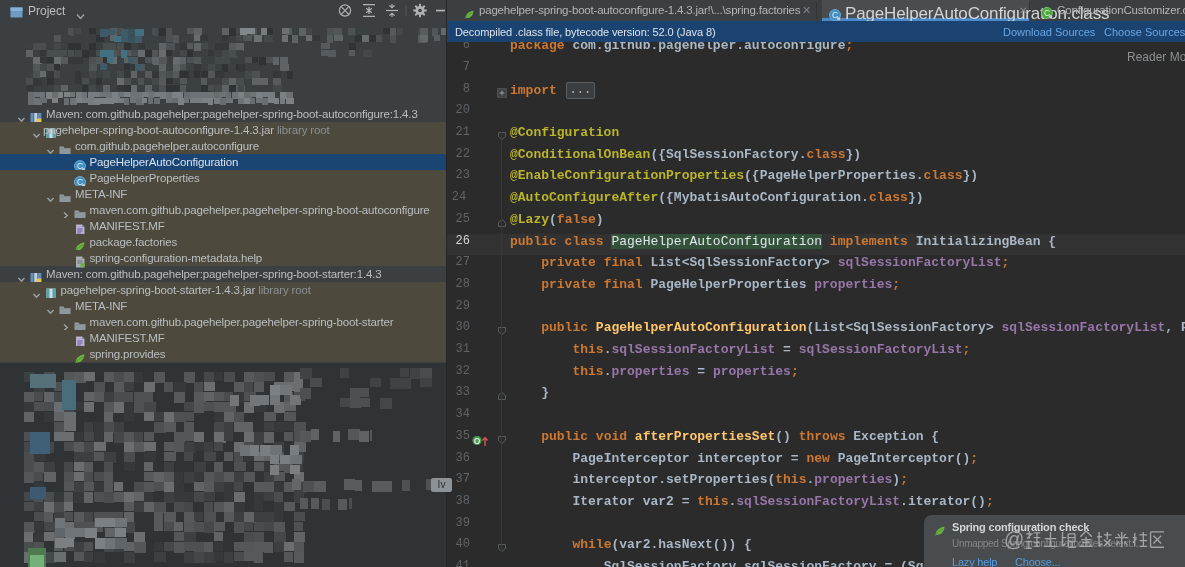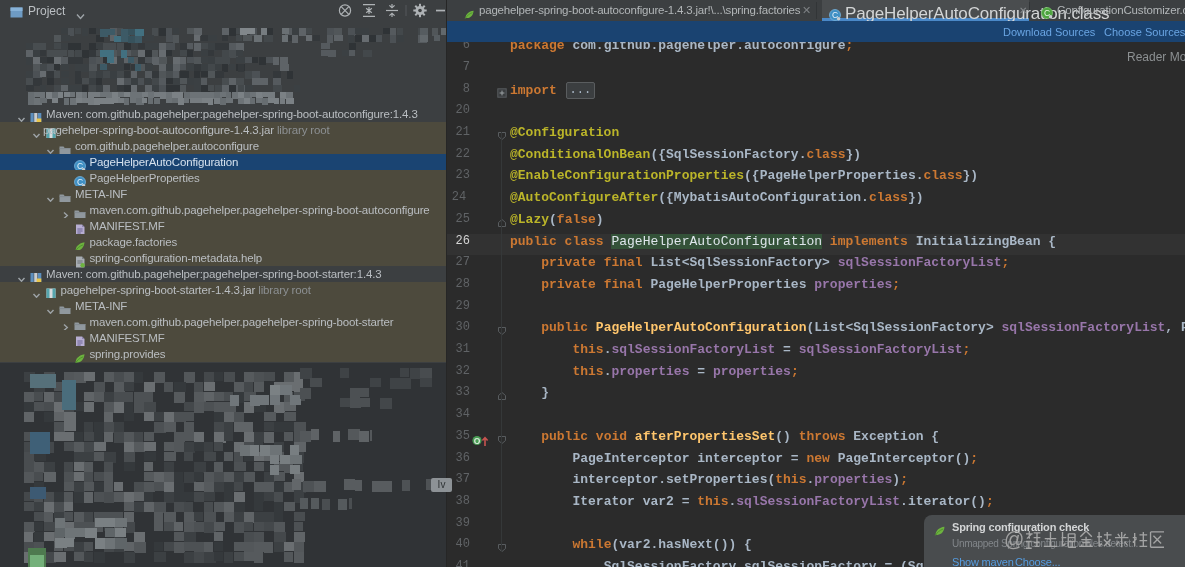--- a/index.html
+++ b/index.html
@@ -107,31 +107,32 @@
   <div class="abs" style="left:1019px;top:5px;font-size:10px;color:#85898c">✕</div>
   <div class="abs" style="left:1041px;top:4.5px"><svg width="12" height="12" viewBox="0 0 12 12">
         <circle cx="6" cy="6" r="5.5" fill="#4da43f"></circle>
         <circle cx="6" cy="6" r="5.5" fill="none" stroke="#7cc66f" stroke-width="0.8"></circle>
         <text x="6.1" y="9" font-family="Liberation Sans" font-size="8.5" fill="#eaf6e8" text-anchor="middle">C</text>
         <circle cx="9.6" cy="9.8" r="1.7" fill="#c7ccd0"></circle>
       </svg></div>
   <div class="abs" style="left:1057px;top:4px;font-size:11.5px;letter-spacing:-0.15px;color:#b2b6b8;white-space:nowrap">ConfigurationCustomizer.cl.</div>
 
   <div class="abs" style="left:446px;top:21px;width:739px;height:21px;background:#1a4371"></div>
+  <div class="abs" style="left:455px;top:26px;font-size:11px;letter-spacing:-0.1px;color:#dde3ea;white-space:nowrap">Decompiled .class file, bytecode version: 52.0 (Java 8)</div>
   <div class="abs" style="left:1003px;top:26px;font-size:11px;color:#6aa5e3;white-space:nowrap">Download Sources</div>
   <div class="abs" style="left:1104px;top:26px;font-size:11px;color:#6aa5e3;white-space:nowrap">Choose Sources...</div>
 
   <div class="abs" style="left:924px;top:515px;width:261px;height:52px;background:#494c4e;border-radius:8px 0 0 0"></div>
   <div class="abs" style="left:934px;top:522px"><svg width="12" height="12" viewBox="0 0 12 12" style="vertical-align:-1px">
         <path d="M1.5 9.5 C2 5.5 5 2.5 10.5 1.8 C10 6.5 7.5 9.6 3.5 9.9 C2.8 9.95 2 9.8 1.5 9.5 Z" fill="#6db33f"></path>
         <path d="M1.2 10.6 C3.2 7.2 5.8 5.2 9.2 4.0" stroke="#4e8f2c" stroke-width="0.9" fill="none"></path>
       </svg></div>
   <div class="abs" style="left:952px;top:521px;font-size:11px;letter-spacing:-0.2px;font-weight:bold;color:#d3d5d6;white-space:nowrap">Spring configuration check</div>
   <div class="abs" style="left:952px;top:538px;font-size:10px;letter-spacing:-0.3px;color:#82868a;white-space:nowrap;width:233px;overflow:hidden">Unmapped Spring configuration files detect...</div>
-  <div class="abs" style="left:952px;top:556px;font-size:11px;letter-spacing:-0.2px;color:#559ce0;text-decoration:underline;white-space:nowrap">Show maven</div>
+  <div class="abs" style="left:952px;top:556px;font-size:11px;letter-spacing:-0.2px;color:#559ce0;text-decoration:underline;white-space:nowrap">Lazy help</div>
   <div class="abs" style="left:1015px;top:556px;font-size:11px;letter-spacing:-0.2px;color:#559ce0;text-decoration:underline;white-space:nowrap">Choose...</div>
   <svg style="position:absolute;left:1004px;top:528px" width="180" height="23" viewBox="0 0 180 23">
       <text x="0" y="18" font-family="Liberation Sans" font-size="20" fill="#a6a6a6" opacity="0.95">@</text>
       <g transform="translate(21,2) scale(0.96)">
         <path d="M1 4 H8 M4.5 1 V9 M2 9 L7 4 M9 3 H16 M12.5 3 V17 M9 8 H16 M9 13 H15 M10 17 H15 M1 12 H7 M4 12 V19 M1 19 H7" stroke="#ababab" stroke-width="1.4" fill="none" opacity="0.92"></path>
       </g>
       <g transform="translate(38.8,2) scale(0.96)">
         <path d="M8 2 V17 M2 9 H14 M1 17 H15" stroke="#ababab" stroke-width="1.4" fill="none" opacity="0.92"></path>
       </g>
       <g transform="translate(56.599999999999994,2) scale(0.96)">

